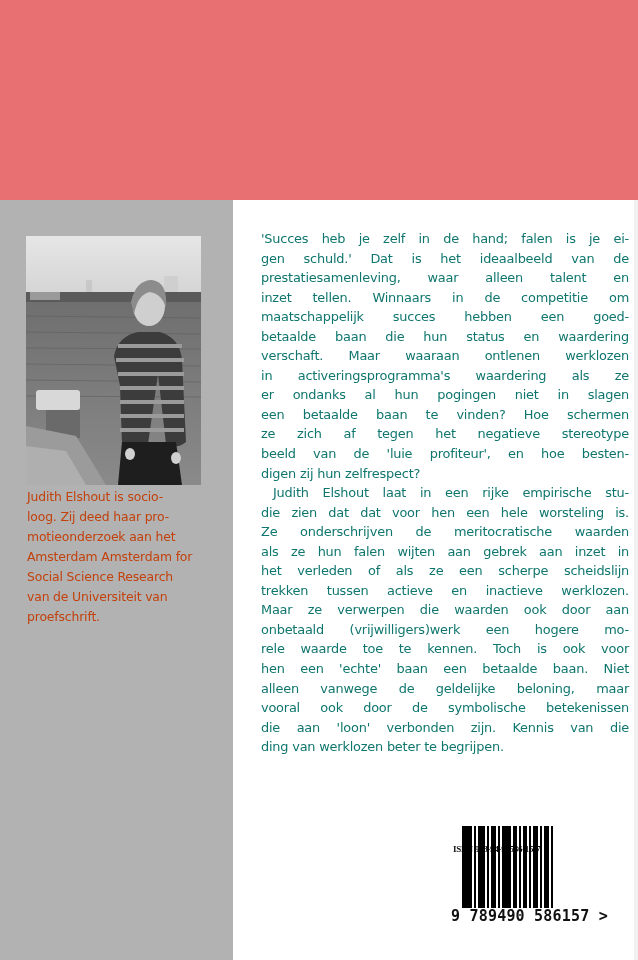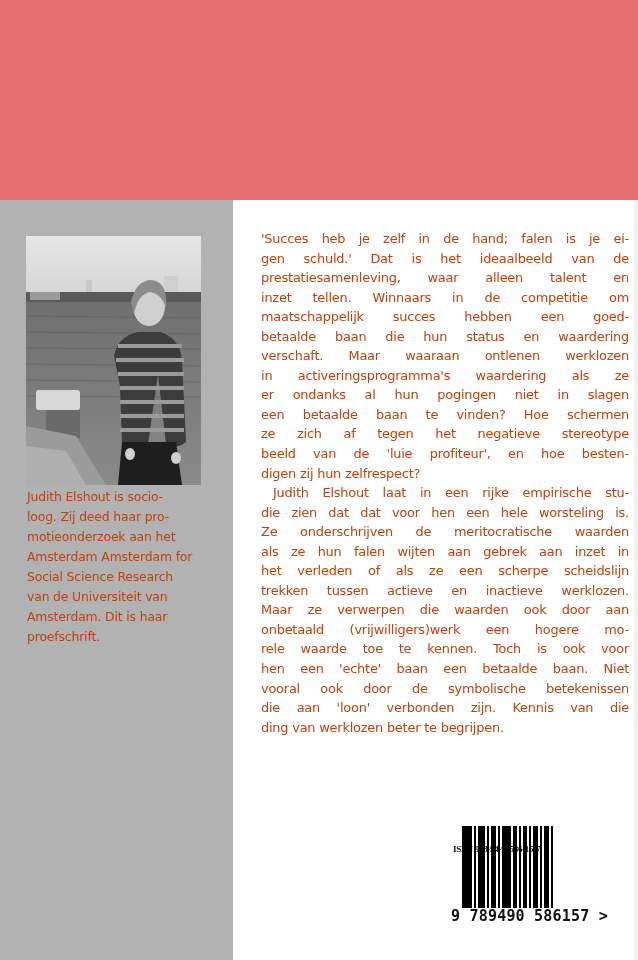--- a/index.html
+++ b/index.html
@@ -30,21 +30,21 @@
     }
     .photo svg { display: block; }
     .bio {
       position: absolute; left: 27px; top: 487px; width: 175px;
       font-size: 12.4px; line-height: 20px; color: #c2410c;
       text-align: justify; letter-spacing: -0.15px;
     }
     .bio span { display: block; }
     .blurb {
       position: absolute; left: 261px; top: 229px; width: 368px;
-      font-size: 12.9px; line-height: 19.55px; color: #c2410c;
+      font-size: 12.9px; line-height: 19.55px; color: #0f766e;
       letter-spacing: -0.2px;
     }
     .blurb .ln { display: block; text-align: justify; text-align-last: justify; white-space: nowrap; }
     .blurb .ln.last { text-align-last: left; }
     .blurb .ln.indent { padding-left: 12px; }
     .barcode-block {
       position: absolute; left: 451px; top: 810px; width: 150px; height: 118px;
     }
     .isbn-label {
       position: absolute; left: 2px; top: 0; font-family: Liberation Serif, serif;
@@ -114,21 +114,20 @@
   </svg>
 </div>
 
 <div class="bio">
   <span>Judith Elshout is socio-</span>
   <span>loog. Zij deed haar pro-</span>
   <span>motieonderzoek aan het</span>
   <span>Amsterdam Amsterdam for</span>
   <span>Social Science Research</span>
   <span>van de Universiteit van</span>
-  <span>Amsterdam. Dit is haar</span>
   <span>proefschrift.</span>
 </div>
 
 <div class="blurb">
   <span class="ln">'Succes heb je zelf in de hand; falen is je ei-</span>
   <span class="ln">gen schuld.' Dat is het ideaalbeeld van de</span>
   <span class="ln">prestatiesamenleving, waar alleen talent en</span>
   <span class="ln">inzet tellen. Winnaars in de competitie om</span>
   <span class="ln">maatschappelijk succes hebben een goed-</span>
   <span class="ln">betaalde baan die hun status en waardering</span>
@@ -142,20 +141,21 @@
   <span class="ln indent">Judith Elshout laat in een rijke empirische stu-</span>
   <span class="ln">die zien dat dat voor hen een hele worsteling is.</span>
   <span class="ln">Ze onderschrijven de meritocratische waarden</span>
   <span class="ln">als ze hun falen wijten aan gebrek aan inzet in</span>
   <span class="ln">het verleden of als ze een scherpe scheidslijn</span>
   <span class="ln">trekken tussen actieve en inactieve werklozen.</span>
   <span class="ln">Maar ze verwerpen die waarden ook door aan</span>
   <span class="ln">onbetaald (vrijwilligers)werk een hogere mo-</span>
   <span class="ln">rele waarde toe te kennen. Toch is ook voor</span>
   <span class="ln">hen een 'echte' baan een betaalde baan. Niet</span>
+  <span class="ln">alleen vanwege de geldelijke beloning, maar</span>
   <span class="ln">vooral ook door de symbolische betekenissen</span>
   <span class="ln">die aan 'loon' verbonden zijn. Kennis van die</span>
   <span class="ln last">ding van werklozen beter te begrijpen.</span>
 </div>
 
 <div class="barcode-block">
   <div class="isbn-label">ISBN 978-94-90586-15-7</div>
   <svg class="bars" viewBox="0 0 91 82" preserveAspectRatio="none">
     <g fill="#000">
       <rect x="0" y="0" width="10" height="82"></rect>

